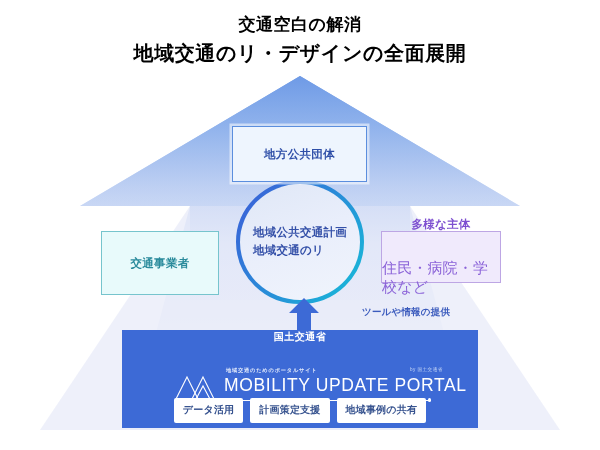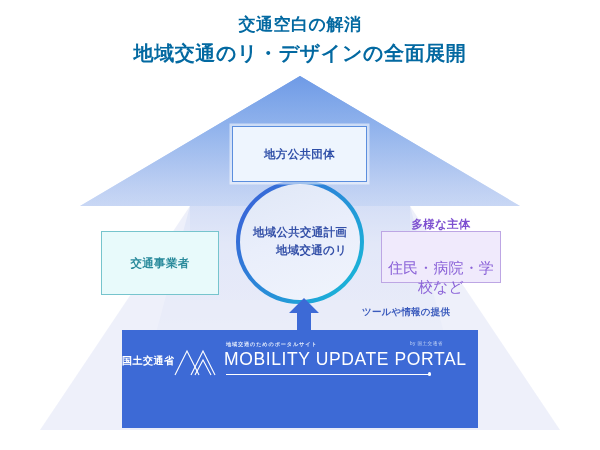--- a/index.html
+++ b/index.html
@@ -30,21 +30,21 @@
   
   .title-block {
     position: absolute;
     left: 0;
     top: 12px;
     width: 600px;
     text-align: center;
     line-height: 1.5;
   }
   .title-line {
-    color: #0369a1;
+    color: #000000;
     font-weight: bold;
     letter-spacing: 0.03em;
     display: block;
   }
   .title-line-1 { font-size: 17px; }
   .title-line-2 { font-size: 20px; }
 
   
   #ring-svg {
     position: absolute;
@@ -57,39 +57,38 @@
     position: absolute;
     left: 240px;
     top: 184px;
     width: 120px;
     height: 116px;
     border-radius: 50%;
     background: linear-gradient(160deg, #dfe7f6 0%, #e9eefb 45%, #f0f4fc 100%);
     display: flex;
     align-items: center;
     justify-content: center;
-    text-align: right;
+    text-align: left;
   }
   .center-circle .ctext {
     color: #3450a8;
     font-size: 11.5px;
     font-weight: bold;
     line-height: 1.55;
     letter-spacing: 0.02em;
   }
 
   
   .node-box {
     position: absolute;
     box-sizing: border-box;
     display: flex;
     flex-direction: column;
     align-items: center;
     justify-content: center;
-    text-align: center;
   }
   #box-top {
     left: 232px;
     top: 126px;
     width: 135px;
     height: 56px;
     background: #eef5fe;
     border: 1.6px solid #5b8ede;
     box-shadow: 0 0 0 2.5px rgba(255,255,255,0.55);
   }
@@ -160,32 +159,33 @@
     position: absolute;
     left: 122px;
     top: 330px;
     width: 356px;
     height: 98px;
     background: #3d6ad6;
   }
   #ministry-name {
     position: absolute;
     left: 0;
-    top: 24px;
+    top: 0;
     width: 356px;
+    text-align: center;
     color: #ffffff;
     font-size: 10px;
     font-weight: bold;
     letter-spacing: 0.05em;
   }
   
   #logo-lockup {
     position: absolute;
     left: 52px;
-    top: 10px;
+    top: 36px;
     width: 258px;
     height: 40px;
   }
   #logo-mark {
     position: absolute;
     left: 0;
     top: 6px;
     width: 46px;
     height: 30px;
   }
@@ -328,16 +328,21 @@
         <polyline points="17,29 29,5 41,29" fill="none" stroke="#ffffff" stroke-width="1.1"></polyline>
         <polyline points="21,29 29,14 37,29" fill="none" stroke="#ffffff" stroke-width="1.1"></polyline>
       </svg>
       <div id="logo-tagline">地域交通のためのポータルサイト</div>
       <div id="logo-wordmark">MOBILITY UPDATE PORTAL</div>
       <div id="logo-by">by 国土交通省</div>
       <div id="logo-underline"></div>
       <div id="logo-underline-dot"></div>
     </div>
 
+    <div id="pill-row">
+      <div class="pill">データ活用</div>
+      <div class="pill">計画策定支援</div>
+      <div class="pill">地域事例の共有</div>
+    </div>
 
   </div>
 
 </div>
 
 </body></html>

